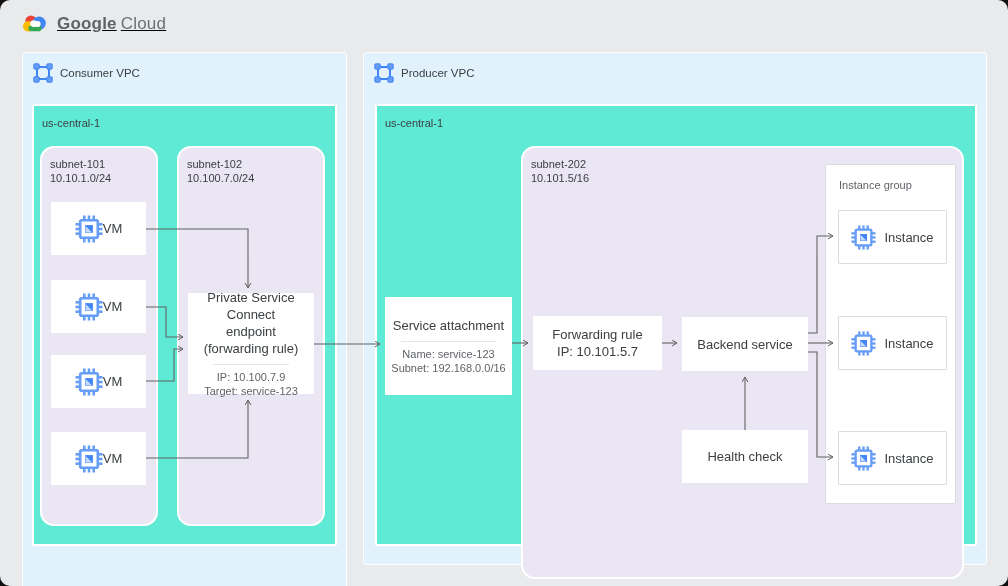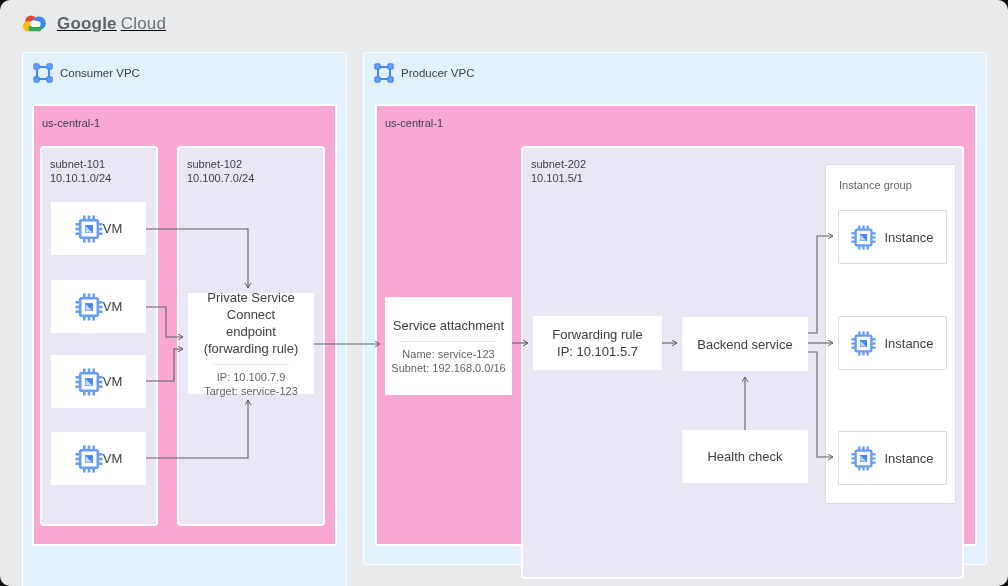--- a/index.html
+++ b/index.html
@@ -12,23 +12,23 @@
   .abs{position:absolute;box-sizing:border-box;}
   
   .logo{left:22px;top:13px;display:flex;align-items:center;gap:9px;text-decoration:underline;}
   .logo-text{font-size:17px;color:#5f6368;letter-spacing:.2px;}
   .logo-text .brand{font-weight:600;}
   .logo-text .prod{font-weight:400;color:#6b7176;margin-left:4px;}
   
   .vpc-box{background:#e1f2fd;border:1px solid #fff;border-radius:3px;}
   .vpc-header{position:absolute;left:10px;top:10px;display:flex;align-items:center;gap:7px;}
   .vpc-title{font-size:11.5px;color:#3c4043;}
-  .region-box{background:#f9a8d4;border:2px solid #fff;border-radius:2px;}
+  .region-box{background:#5eead4;border:2px solid #fff;border-radius:2px;}
   .region-label{position:absolute;left:8px;top:11px;font-size:11px;color:#3c4043;}
-  .subnet-box{background:#ebe6f4;border:2px solid #fff;border-radius:4px;}
+  .subnet-box{background:#ebe6f4;border:2px solid #fff;border-radius:14px;}
   .subnet-label{position:absolute;left:8px;top:10px;font-size:11px;line-height:13.5px;color:#3c4043;white-space:pre-line;}
   
   .card{background:#ffffff;border-radius:1px;display:flex;align-items:center;justify-content:center;}
   .node-card{flex-direction:row;}
   .card-label{font-size:13px;color:#3c4043;}
   .text-card{flex-direction:column;text-align:center;}
   .card-title{font-size:13px;line-height:17px;color:#3c4043;}
   .card-sub{font-size:11px;line-height:13.5px;color:#5f6368;}
   .divider{width:calc(100% - 22px);border-top:1px solid #e6e6e6;margin:7px 0 6px 0;}
   .group-box{background:#fff;border:1px solid #dadce0;border-radius:2px;}
@@ -191,21 +191,21 @@
       <span class="region-label">us-central-1</span>
 
       <div class="abs card text-card" style="left:8px;top:191px;width:127px;height:98px;padding:10px 5px;">
         <div class="card-title">Service attachment</div>
         <div class="divider"></div>
         <div class="card-sub">Name: service-123</div>
         <div class="card-sub">Subnet: 192.168.0.0/16</div>
       </div>
 
       <div class="abs subnet-box" style="left:144px;top:40px;width:443px;height:433px;">
-        <div class="subnet-label"><span>subnet-202</span><br><span>10.101.5/1</span></div>
+        <div class="subnet-label"><span>subnet-202</span><br><span>10.101.5/16</span></div>
 
         <div class="abs card text-card" style="left:10px;top:168px;width:129px;height:54px;">
           <div class="card-title">Forwarding rule</div>
           <div class="card-title">IP: 10.101.5.7</div>
         </div>
 
         <div class="abs card text-card" style="left:159px;top:169px;width:126px;height:54px;">
           <div class="card-title">Backend service</div>
         </div>
 

